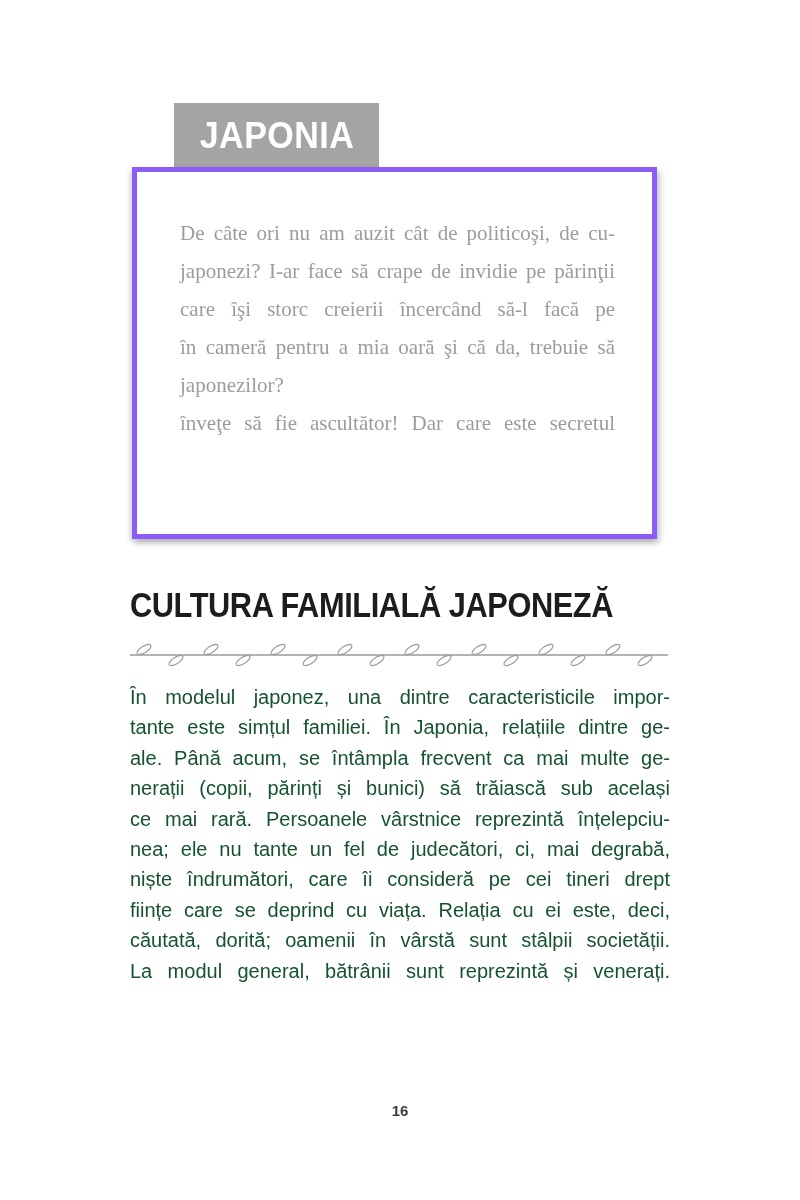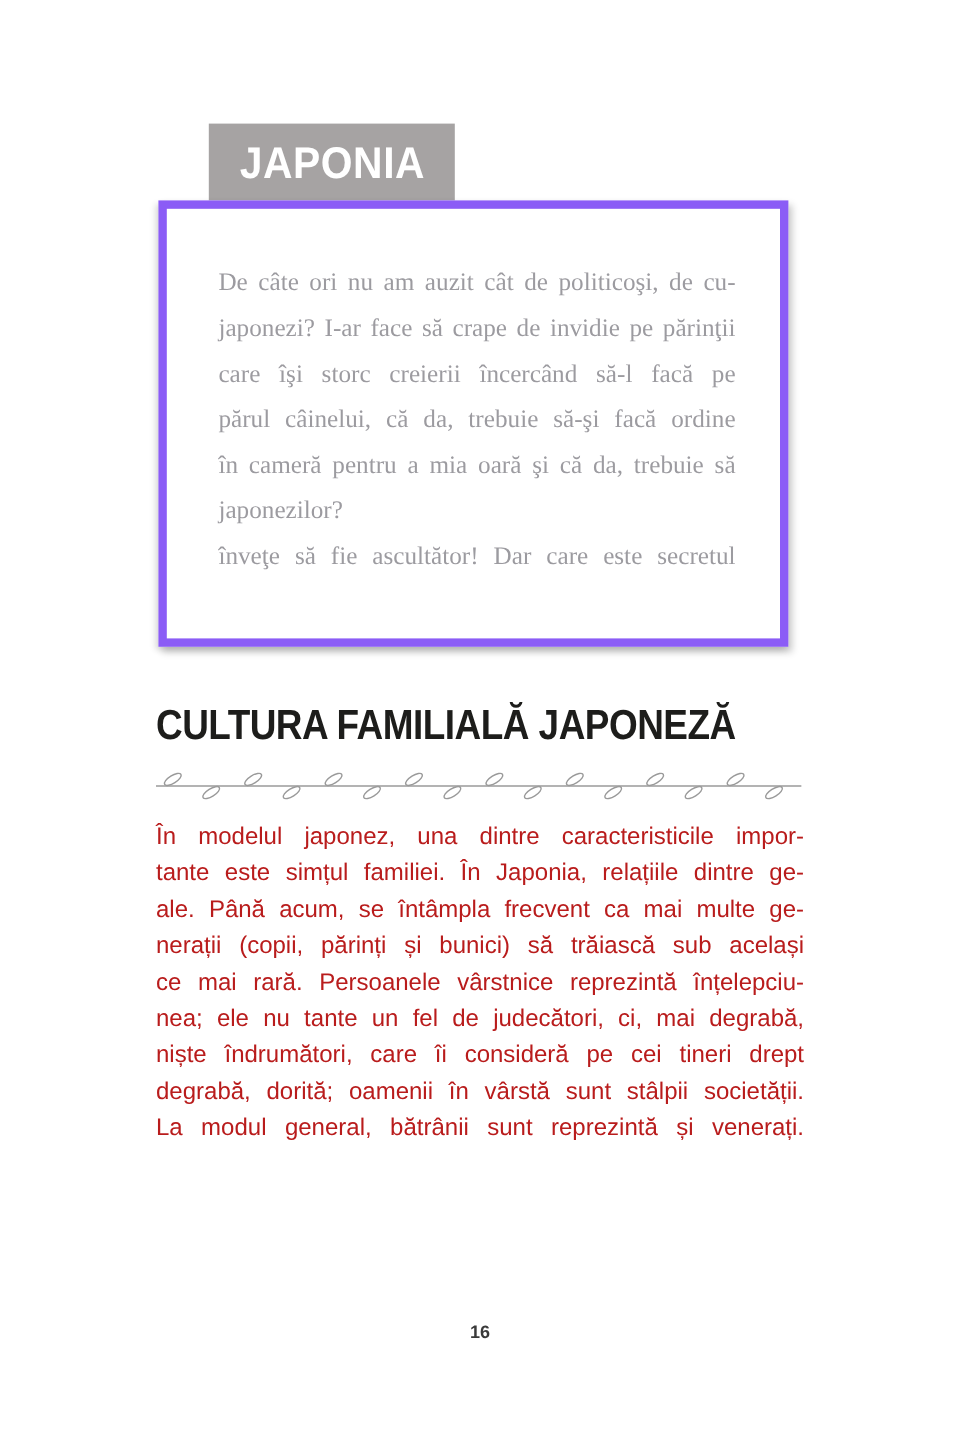--- a/index.html
+++ b/index.html
@@ -24,21 +24,21 @@
     font-size:37px;
     letter-spacing:0.5px;
     transform:scaleX(0.92);
     transform-origin:center;
   }
   .quote-card{
     position:absolute;
     left:132px;top:167px;
     width:525px;height:372px;
     background:#ffffff;
-    border:7px solid #8b5cf6;
+    border:5px solid #8b5cf6;
     box-shadow:3px 4px 6px rgba(0,0,0,0.22), -3px 3px 5px rgba(0,0,0,0.12);
     box-sizing:border-box;
   }
   .quote-text{
     position:absolute;
     left:43px;right:37px;top:42px;
     font-family:"Liberation Serif", serif;
     font-size:21px;
     line-height:38px;
     color:#9c9ba0;
@@ -62,21 +62,21 @@
     left:130px;top:642px;
     width:538px;height:26px;
   }
   .body-text{
     position:absolute;
     left:130px;top:682px;
     width:540px;
     font-family:"Liberation Sans", sans-serif;
     font-size:20px;
     line-height:30.4px;
-    color:#b91c1c;
+    color:#14532d;
   }
   .jline{
     text-align:justify;
     text-align-last:justify;
   }
   .jline.last{
     text-align-last:left;
   }
   .page-number{
     position:absolute;
@@ -96,21 +96,20 @@
 
   <div class="chapter-box">
     <span class="chapter-label">JAPONIA</span>
   </div>
 
   <div class="quote-card">
     <div class="quote-text">
         <div class="jline">De câte ori nu am auzit cât de politicoşi, de cu-</div>
         <div class="jline">japonezi? I-ar face să crape de invidie pe părinţii</div>
         <div class="jline">care îşi storc creierii încercând să-l facă pe</div>
-        <div class="jline">părul câinelui, că da, trebuie să-şi facă ordine</div>
         <div class="jline">în cameră pentru a mia oară şi că da, trebuie să</div>
         <div class="jline last">japonezilor?</div>
         <div class="jline">înveţe să fie ascultător! Dar care este secretul</div>
       </div>
   </div>
 
   <div class="section-heading">CULTURA FAMILIALĂ JAPONEZĂ</div>
 
   <svg class="vine-divider" id="vine-svg" viewBox="0 0 538 26" xmlns="http://www.w3.org/2000/svg">
       <line x1="0" y1="13" x2="538" y2="13" stroke="#9a9a9a" stroke-width="1.4"></line>
@@ -133,19 +132,20 @@
     </svg>
 
   <div class="body-text">
       <div class="jline">În modelul japonez, una dintre caracteristicile impor-</div>
       <div class="jline">tante este simțul familiei. În Japonia, relațiile dintre ge-</div>
       <div class="jline">ale. Până acum, se întâmpla frecvent ca mai multe ge-</div>
       <div class="jline">nerații (copii, părinți și bunici) să trăiască sub același</div>
       <div class="jline">ce mai rară. Persoanele vârstnice reprezintă înțelepciu-</div>
       <div class="jline">nea; ele nu tante un fel de judecători, ci, mai degrabă,</div>
       <div class="jline">niște îndrumători, care îi consideră pe cei tineri drept</div>
-      <div class="jline">degrabă, dorită; oamenii în vârstă sunt stâlpii societății.</div>
+      <div class="jline">ființe care se deprind cu viața. Relația cu ei este, deci,</div>
+      <div class="jline">căutată, dorită; oamenii în vârstă sunt stâlpii societății.</div>
       <div class="jline">La modul general, bătrânii sunt reprezintă și venerați.</div>
     </div>
 
   <div class="page-number">16</div>
 
 </div>
 
 </body></html>

